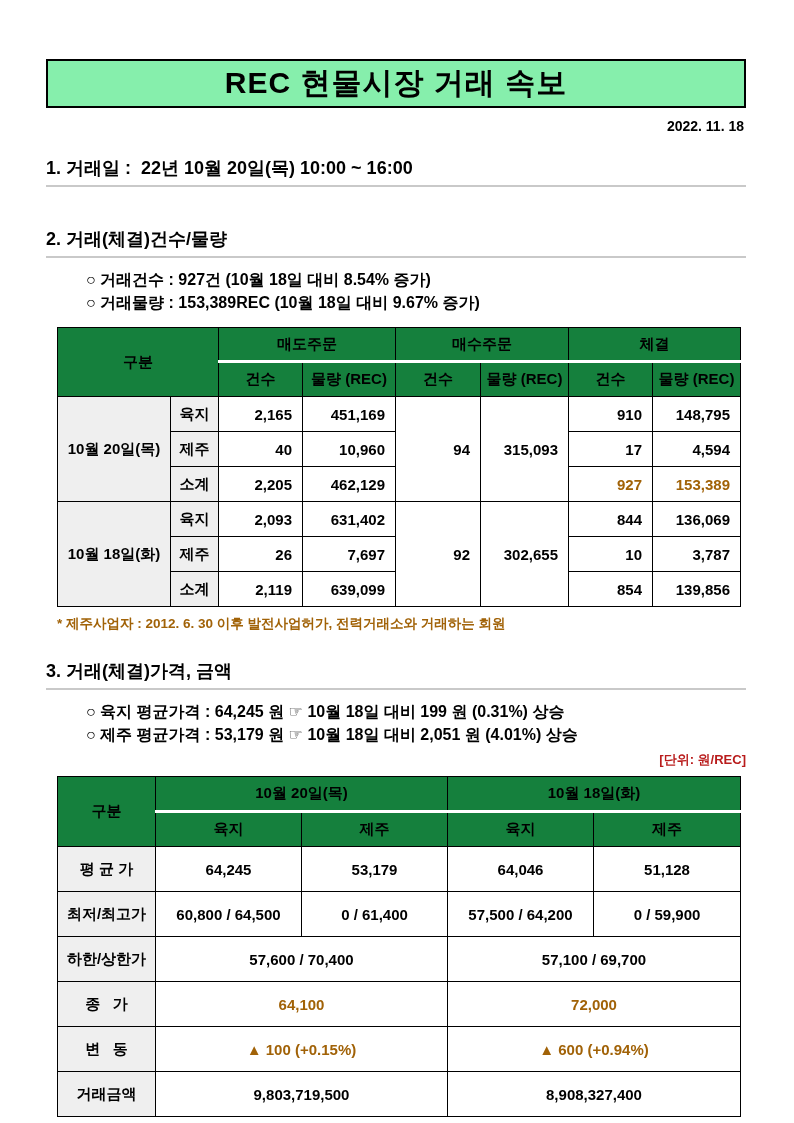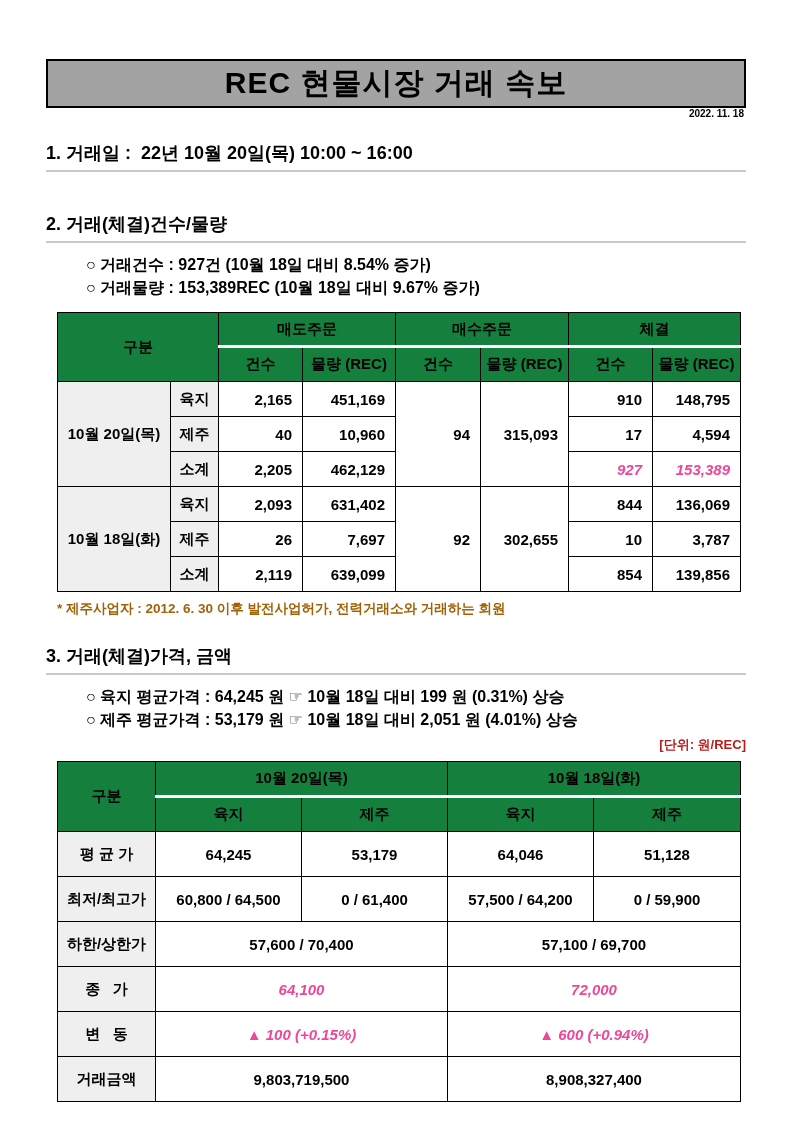--- a/index.html
+++ b/index.html
@@ -4,25 +4,25 @@
 <style>
   html,body { margin:0; padding:0; }
   body {
     width:794px; height:1123px; background:#ffffff;
     font-family:"Liberation Sans","DejaVu Sans",sans-serif;
     font-weight:bold; color:#000;
   }
   .page { box-sizing:border-box; width:794px; height:1123px; padding:59px 48px 0 46px; }
 
   .title-box {
-    border:2px solid #000; background:#a3a3a3; height:45px;
+    border:2px solid #000; background:#86efac; height:45px;
     display:flex; align-items:center; justify-content:center;
     font-size:30px; letter-spacing:1px;
   }
-  .pub-date { text-align:right; font-size:10px; padding-right:2px; }
+  .pub-date { text-align:right; font-size:14px; margin-top:10px; padding-right:2px; }
 
   .sec-heading {
     font-size:18px; margin:0; margin-top:22px; padding-bottom:5px;
     border-bottom:2px solid #c9c9c9; white-space:pre-wrap;
   }
   .sec-heading.s2 { margin-top:40px; }
   .sec-heading.s3 { margin-top:26px; }
 
   .bullet-list { margin:10px 0 0 40px; font-size:16px; }
   .bullet { line-height:23px; white-space:pre-wrap; }
@@ -30,21 +30,21 @@
   table { border-collapse:collapse; table-layout:fixed; margin-left:11px; width:683px; }
   td { border:1px solid #000; font-size:15px; font-weight:bold; padding:0; white-space:nowrap; overflow:hidden; }
   .t1 { margin-top:13px; }
   .t2 { margin-top:7px; }
   tr.h34 { height:34px; } tr.h35 { height:35px; } tr.h36 { height:45px; }
   .cyan { background:#15803d; text-align:center; }
   .grp  { border-bottom:3px solid #ffffff; }
   .gray { background:#efefef; text-align:center; white-space:pre; }
   .num  { text-align:right; padding-right:10px; }
   .ctr  { text-align:center; }
-  .red  { color:#ec4899;font-style:italic; }
+  .red  { color:#a16207; }
 
   .footnote { color:#a16207; font-size:13.5px; margin:8px 0 0 11px; white-space:pre-wrap; }
   .unit-label { text-align:right; color:#b91c1c; font-size:13px; margin-top:5px; }
 </style>
 </head>
 <body>
 
 <div class="page">
 
   <div class="title-box">

